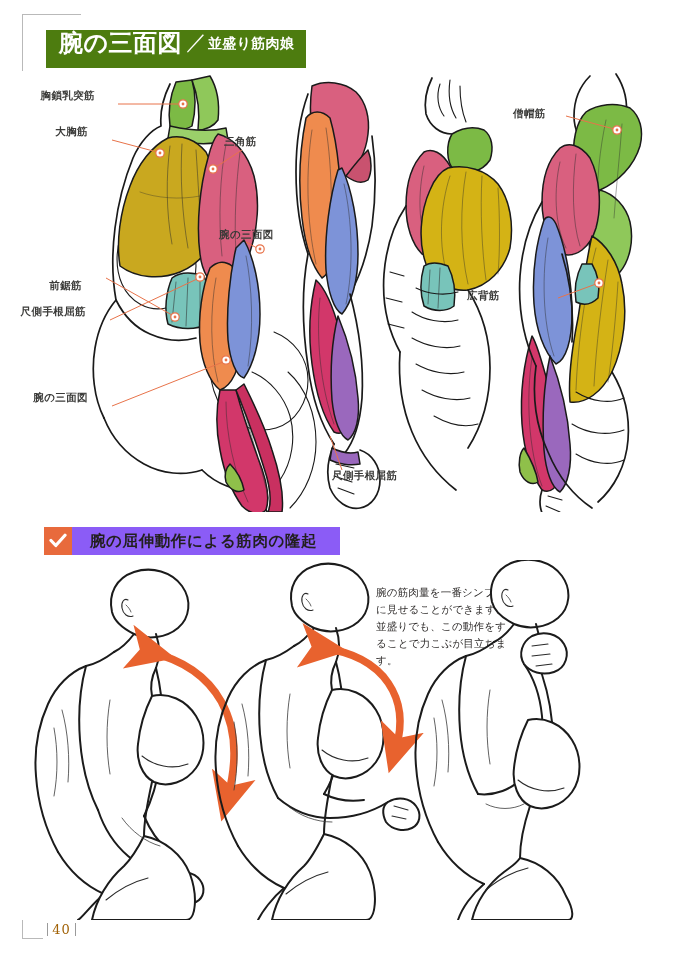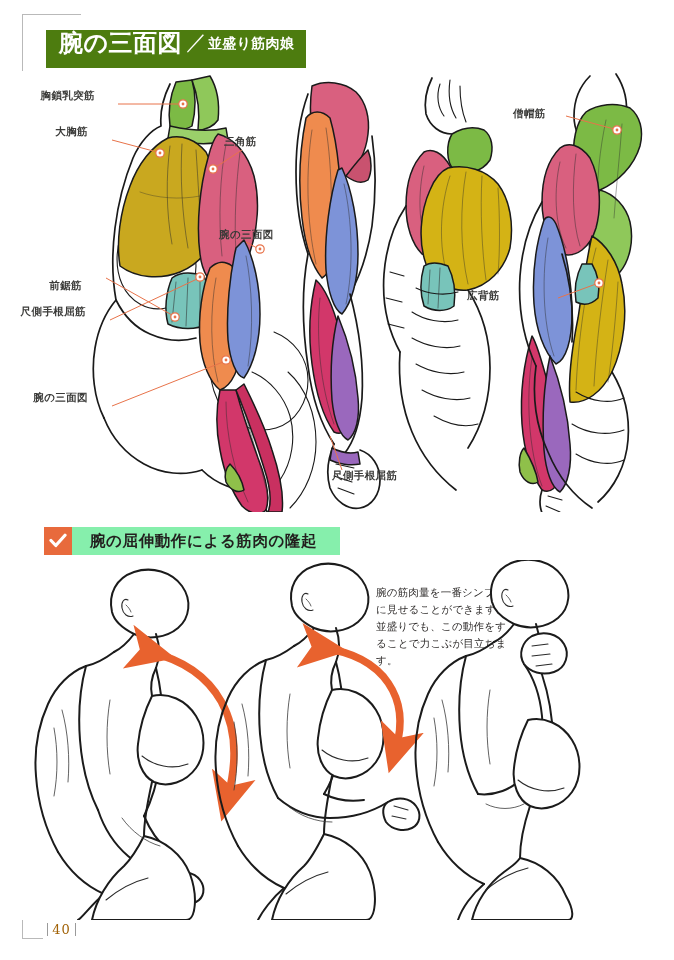--- a/index.html
+++ b/index.html
@@ -93,21 +93,21 @@
   }
   .anat-label.right-align { text-align: right; }
 
   
   .section-head {
     position: absolute;
     left: 44px;
     top: 527px;
     height: 28px;
     width: 296px;
-    background: #86efac;
+    background: #8b5cf6;
     display: flex;
     align-items: center;
     box-sizing: border-box;
   }
   .check-box {
     width: 28px;
     height: 28px;
     background: #e86a3c;
     flex: 0 0 28px;
     position: relative;

